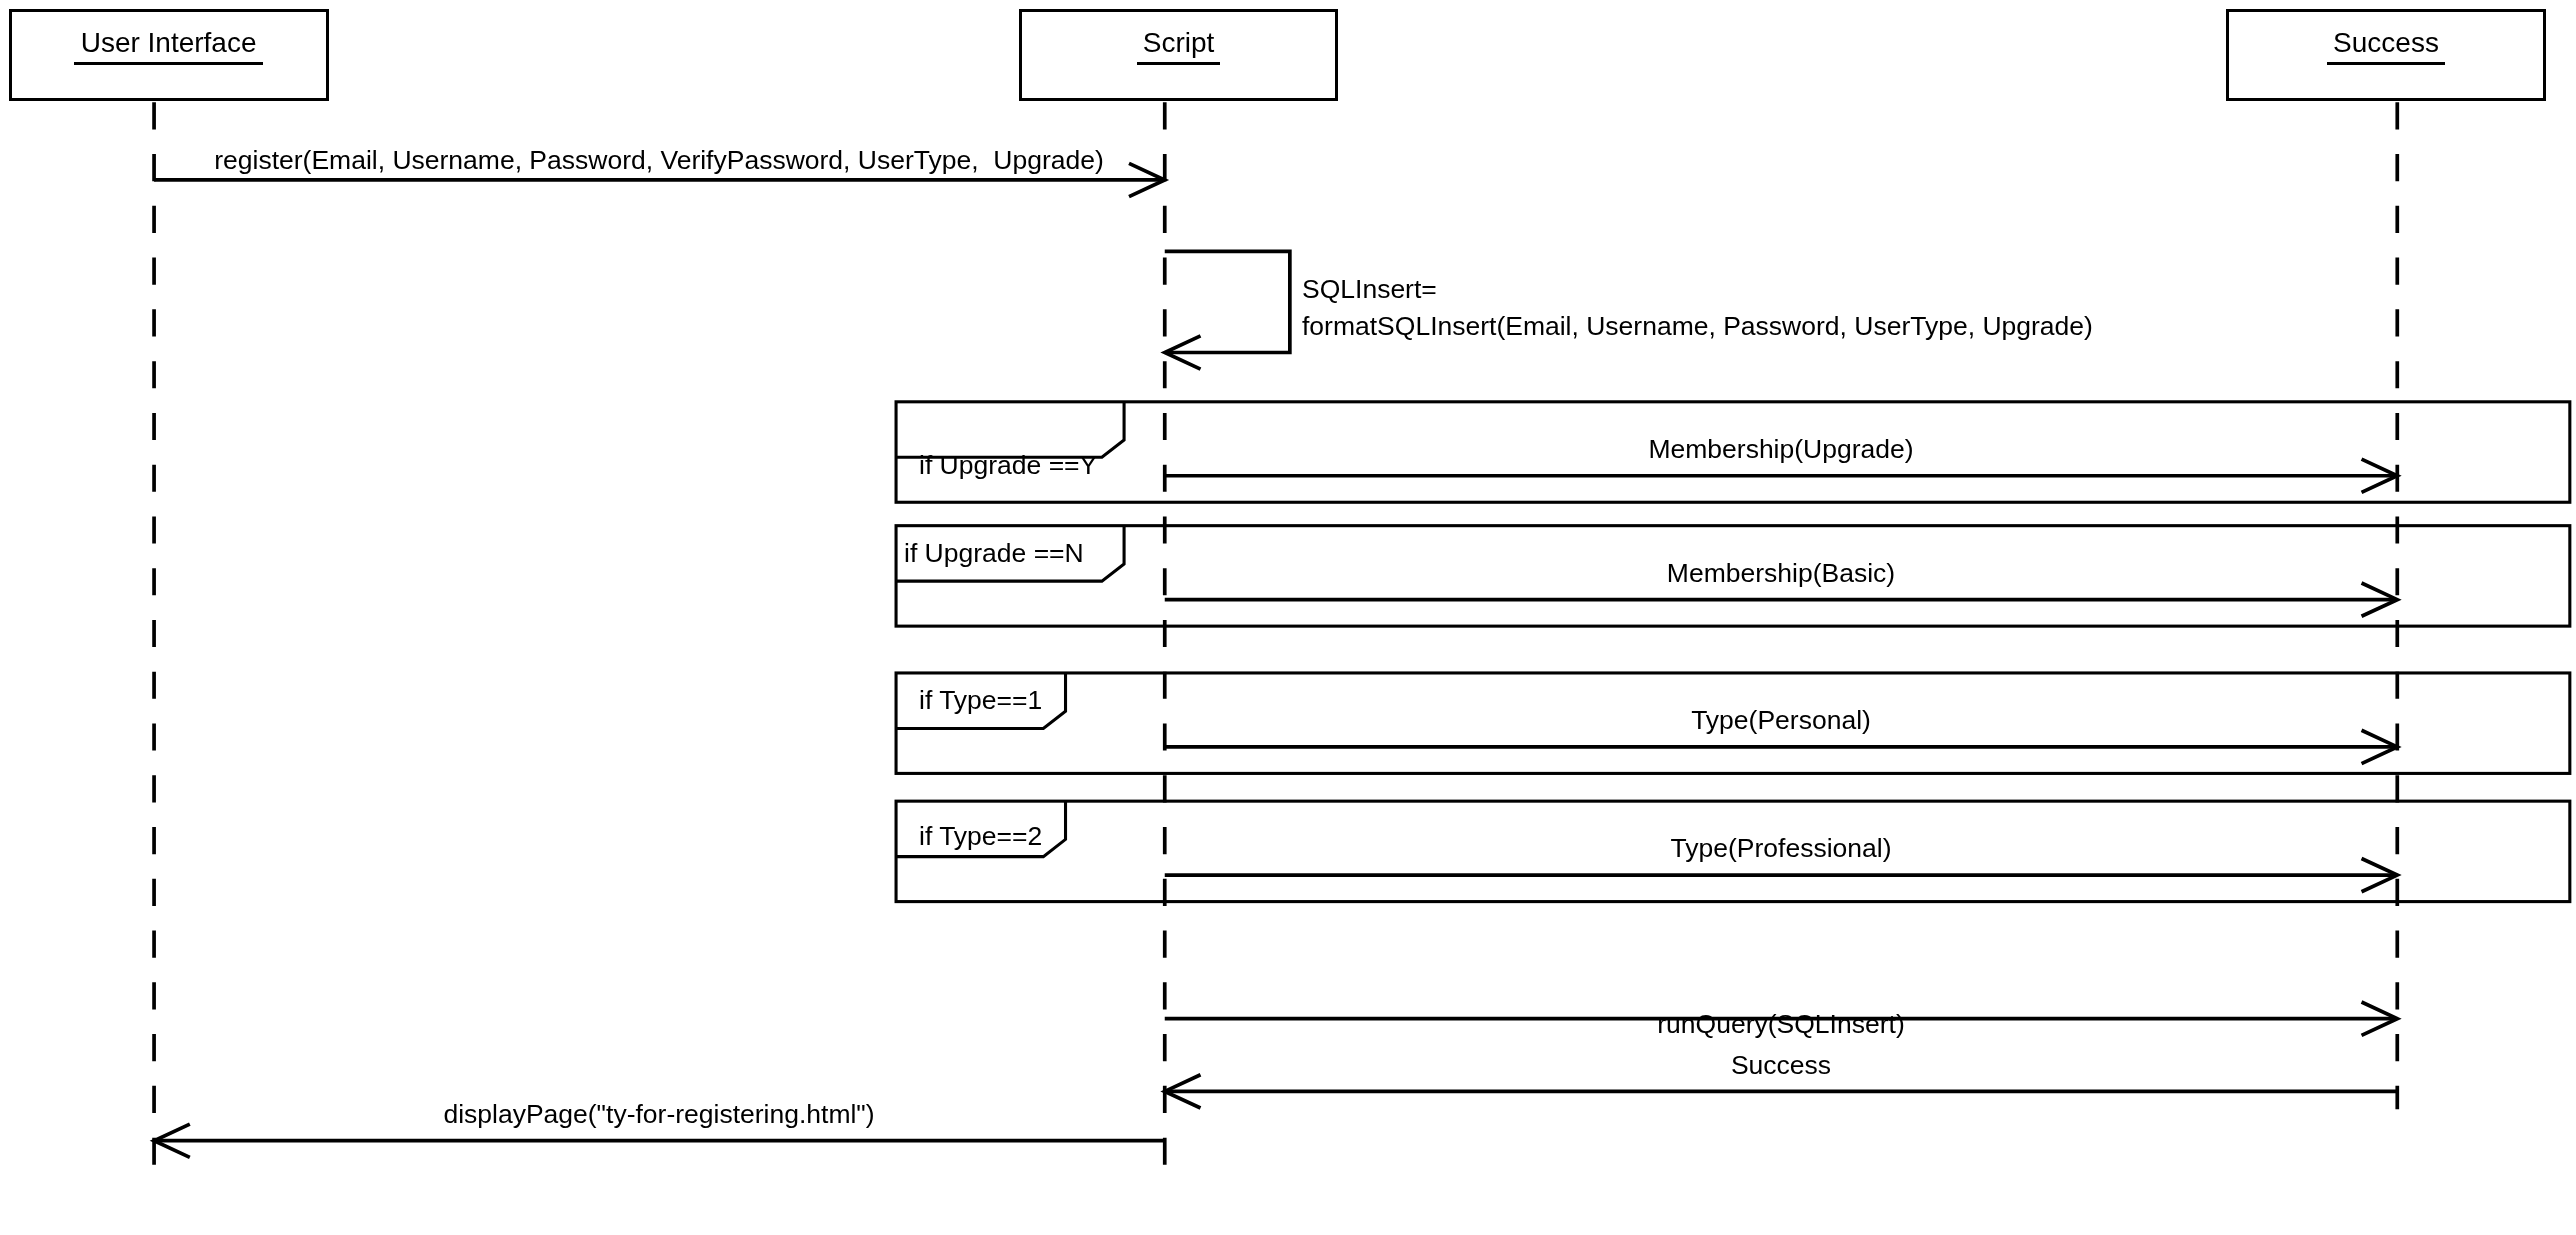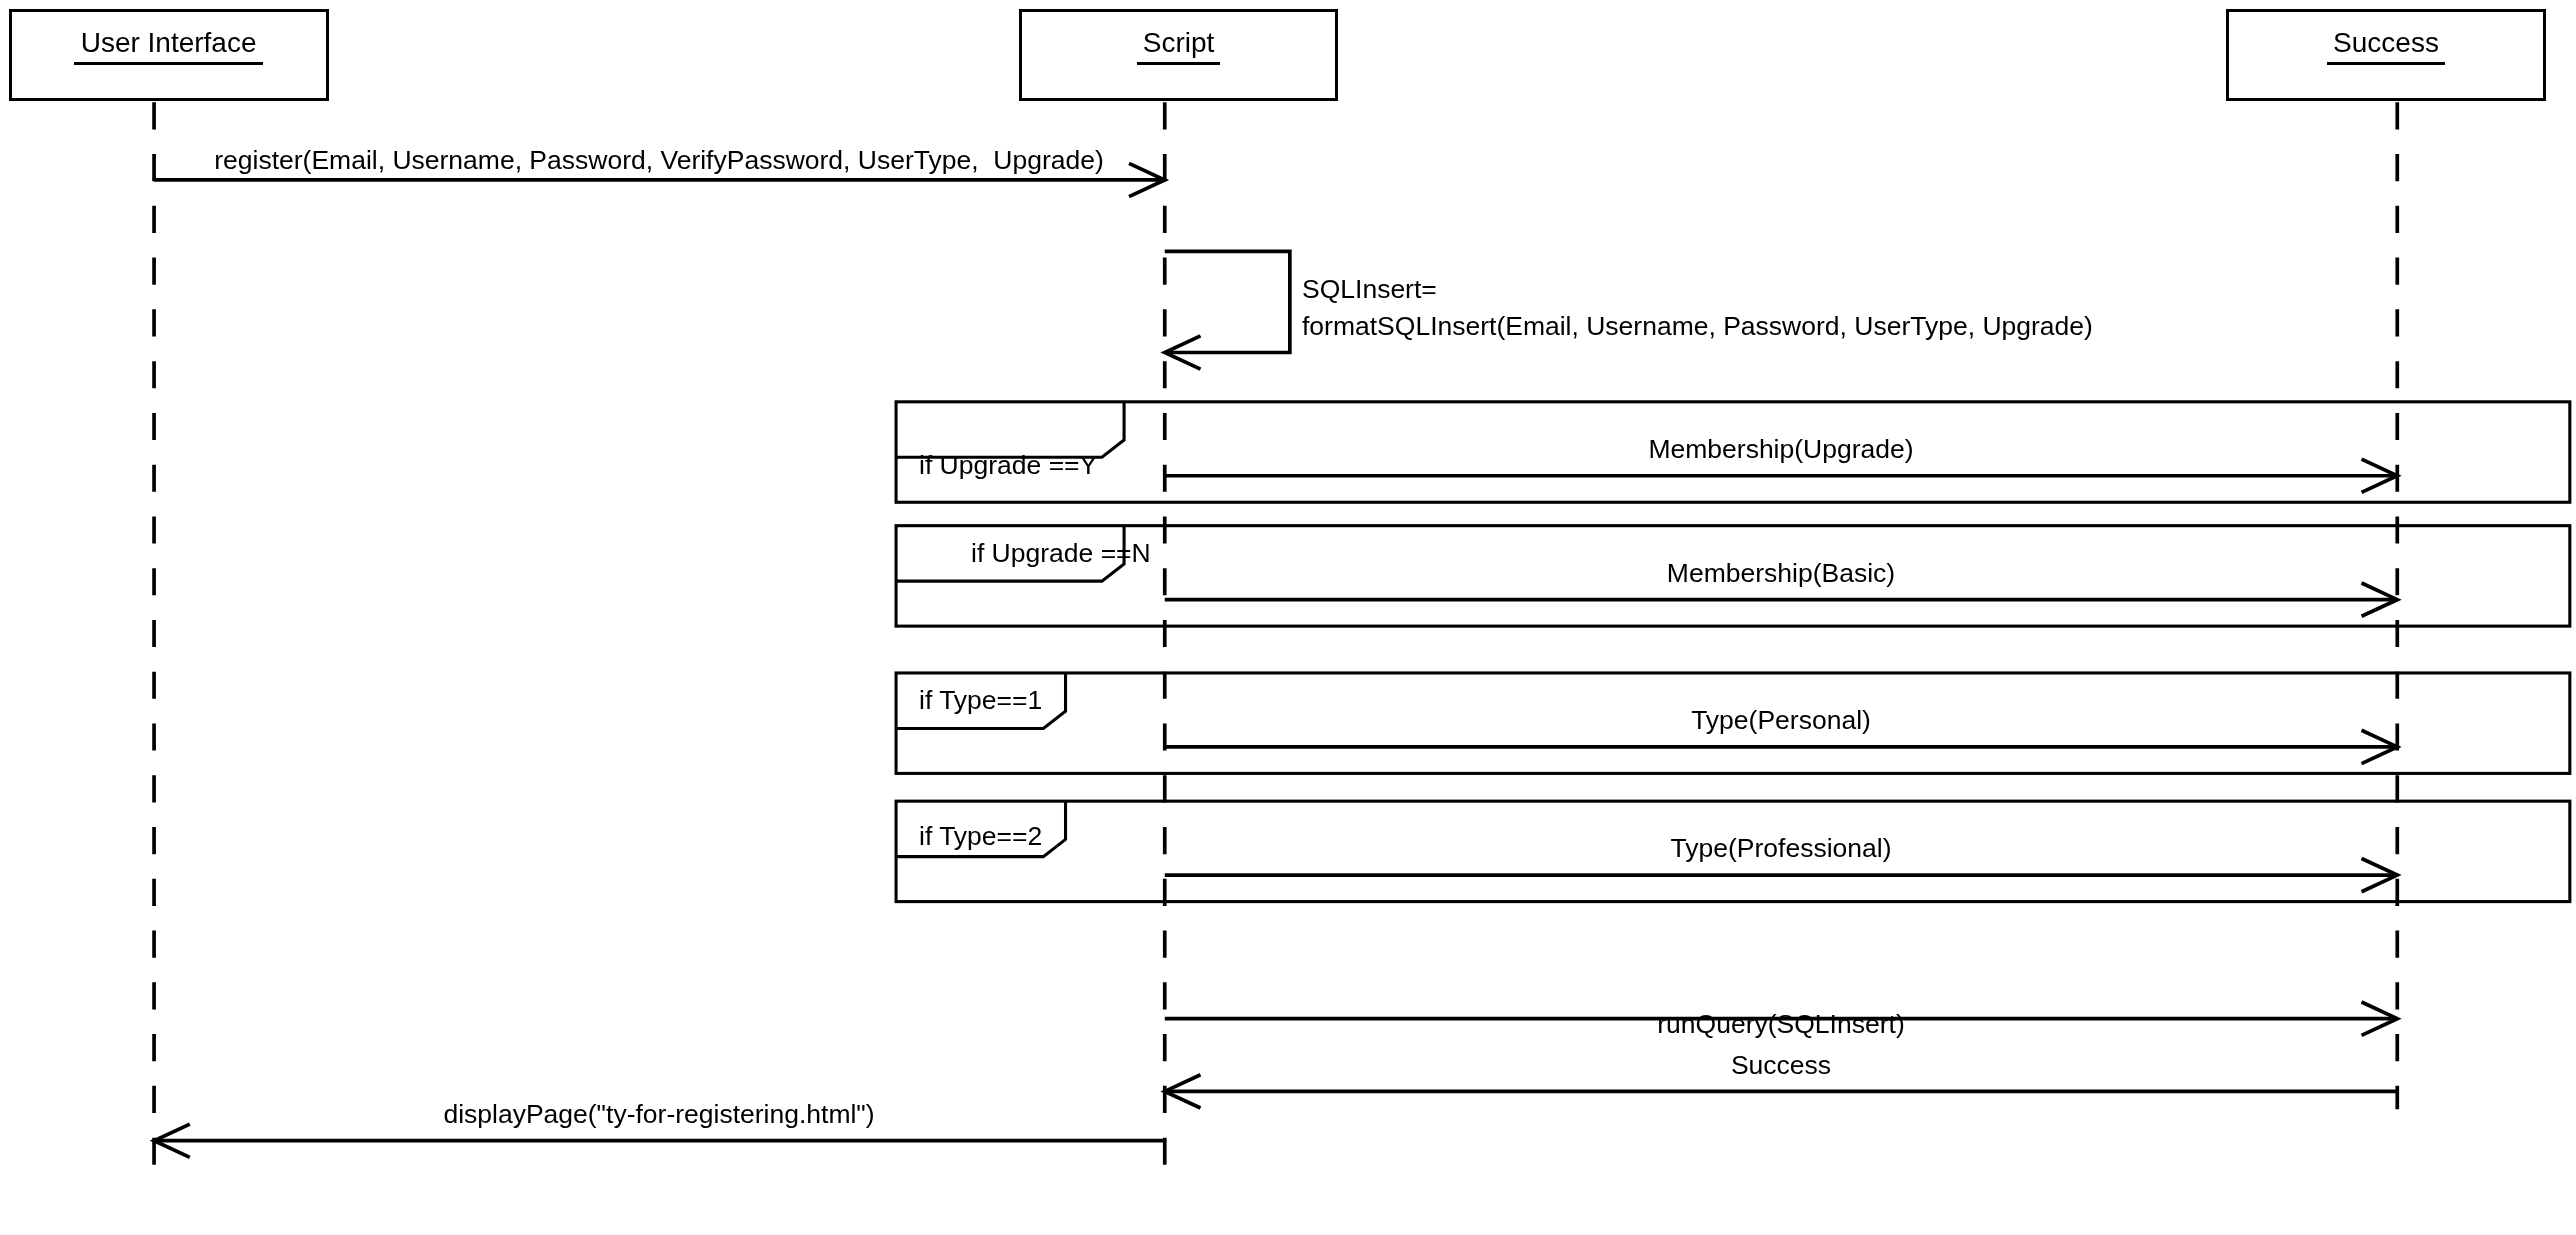--- a/index.html
+++ b/index.html
@@ -144,21 +144,21 @@
   </div>
 
   <div class="label center" style="left:659px; top:161px;">register(Email, Username, Password, VerifyPassword, UserType,  Upgrade)</div>
 
   <div class="label left" style="left:1302px; top:290px;">SQLInsert=</div>
   <div class="label left" style="left:1302px; top:327px;">formatSQLInsert(Email, Username, Password, UserType, Upgrade)</div>
 
   <div class="label left" style="left:919px; top:430px;margin-top:36px;">if Upgrade ==Y</div>
   <div class="label center" style="left:1781px; top:450px;">Membership(Upgrade)</div>
 
-  <div class="label left" style="left:971px; top:554px;">if Upgrade ==N</div>
+  <div class="label left" style="left:904px; top:554px;">if Upgrade ==N</div>
   <div class="label center" style="left:1781px; top:574px;">Membership(Basic)</div>
 
   <div class="label left" style="left:919px; top:701px;">if Type==1</div>
   <div class="label center" style="left:1781px; top:721px;">Type(Personal)</div>
 
   <div class="label left" style="left:919px; top:829px;margin-top:8px;">if Type==2</div>
   <div class="label center" style="left:1781px; top:849px;">Type(Professional)</div>
 
   <div class="label center" style="left:1781px; top:993px;margin-top:32px;">runQuery(SQLInsert)</div>
 

